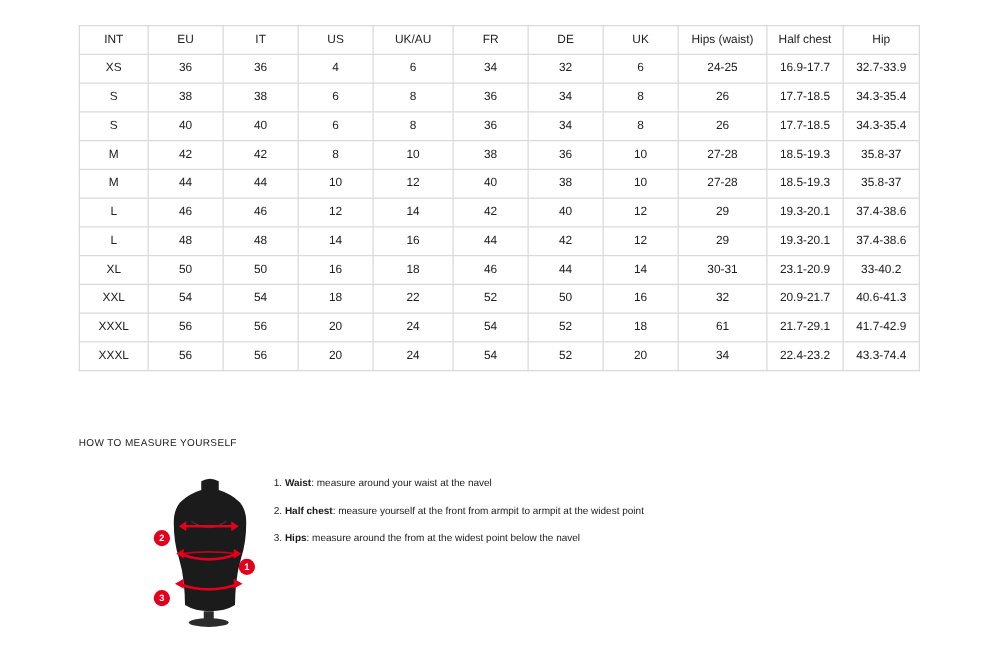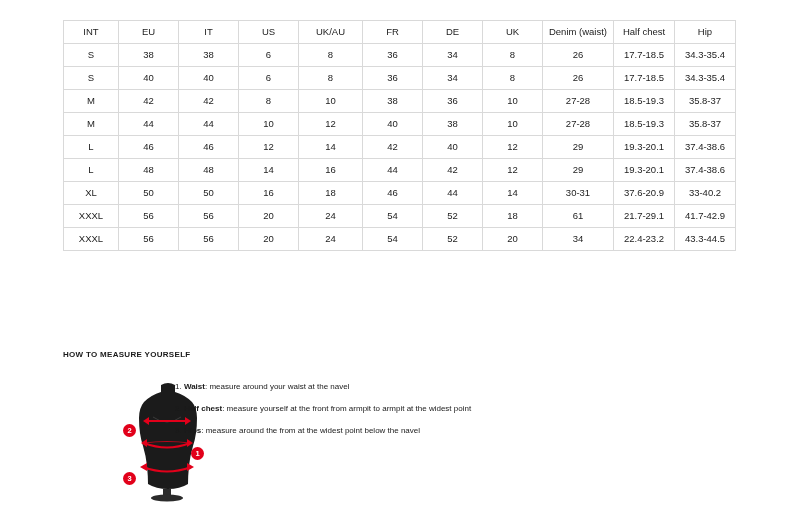--- a/index.html
+++ b/index.html
@@ -65,21 +65,21 @@
 
   
   .howto {
     position: absolute;
     left: 63px;
     top: 350px;
     width: 700px;
   }
   .howto-title {
     font-size: 8px;
-    font-weight: bold;
+    font-weight: normal;
     letter-spacing: 0.3px;
     color: #1a1a1a;
     margin-bottom: 10px;
   }
   .howto-body {
     position: relative;
     display: block;
   }
   .figure {
     position: absolute;
@@ -92,20 +92,21 @@
     position: absolute;
     left: 112px;
     top: 12px;
     width: 540px;
   }
   .note {
     font-size: 8px;
     line-height: 11px;
     color: #1a1a1a;
     margin-bottom: 11px;
+    padding-left: 44px;
   }
   .note b { font-weight: bold; }
   .note .num { font-weight: normal; }
 
   
   .mann {
     position: absolute;
     left: 0; top: 0;
   }
   .badge {
@@ -147,26 +148,39 @@
       <thead>
         <tr>
           <th>INT</th>
           <th>EU</th>
           <th>IT</th>
           <th>US</th>
           <th>UK/AU</th>
           <th>FR</th>
           <th>DE</th>
           <th>UK</th>
-          <th>Denim (waist)</th>
+          <th>Hips (waist)</th>
           <th>Half chest</th>
           <th>Hip</th>
         </tr>
       </thead>
       <tbody>
+        <tr>
+          <td>XS</td>
+          <td>36</td>
+          <td>36</td>
+          <td>4</td>
+          <td>6</td>
+          <td>34</td>
+          <td>32</td>
+          <td>6</td>
+          <td>24-25</td>
+          <td>16.9-17.7</td>
+          <td>32.7-33.9</td>
+        </tr>
         <tr>
           <td>S</td>
           <td>38</td>
           <td>38</td>
           <td>6</td>
           <td>8</td>
           <td>36</td>
           <td>34</td>
           <td>8</td>
           <td>26</td>
@@ -241,22 +255,35 @@
         <tr>
           <td>XL</td>
           <td>50</td>
           <td>50</td>
           <td>16</td>
           <td>18</td>
           <td>46</td>
           <td>44</td>
           <td>14</td>
           <td>30-31</td>
-          <td>37.6-20.9</td>
+          <td>23.1-20.9</td>
           <td>33-40.2</td>
+        </tr>
+        <tr>
+          <td>XXL</td>
+          <td>54</td>
+          <td>54</td>
+          <td>18</td>
+          <td>22</td>
+          <td>52</td>
+          <td>50</td>
+          <td>16</td>
+          <td>32</td>
+          <td>20.9-21.7</td>
+          <td>40.6-41.3</td>
         </tr>
         <tr>
           <td>XXXL</td>
           <td>56</td>
           <td>56</td>
           <td>20</td>
           <td>24</td>
           <td>54</td>
           <td>52</td>
           <td>18</td>
@@ -268,21 +295,21 @@
           <td>XXXL</td>
           <td>56</td>
           <td>56</td>
           <td>20</td>
           <td>24</td>
           <td>54</td>
           <td>52</td>
           <td>20</td>
           <td>34</td>
           <td>22.4-23.2</td>
-          <td>43.3-44.5</td>
+          <td>43.3-74.4</td>
         </tr>
       </tbody>
     </table>
   </div>
 
   <div class="howto">
     <div class="howto-title">HOW TO MEASURE YOURSELF</div>
 
     <div class="howto-body">
 

